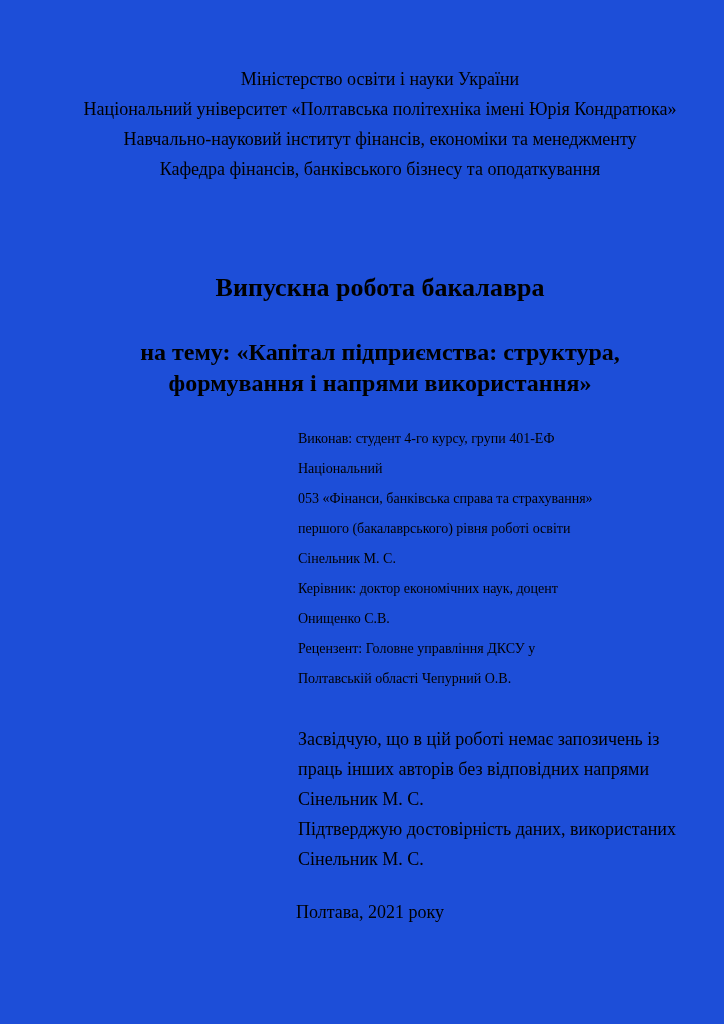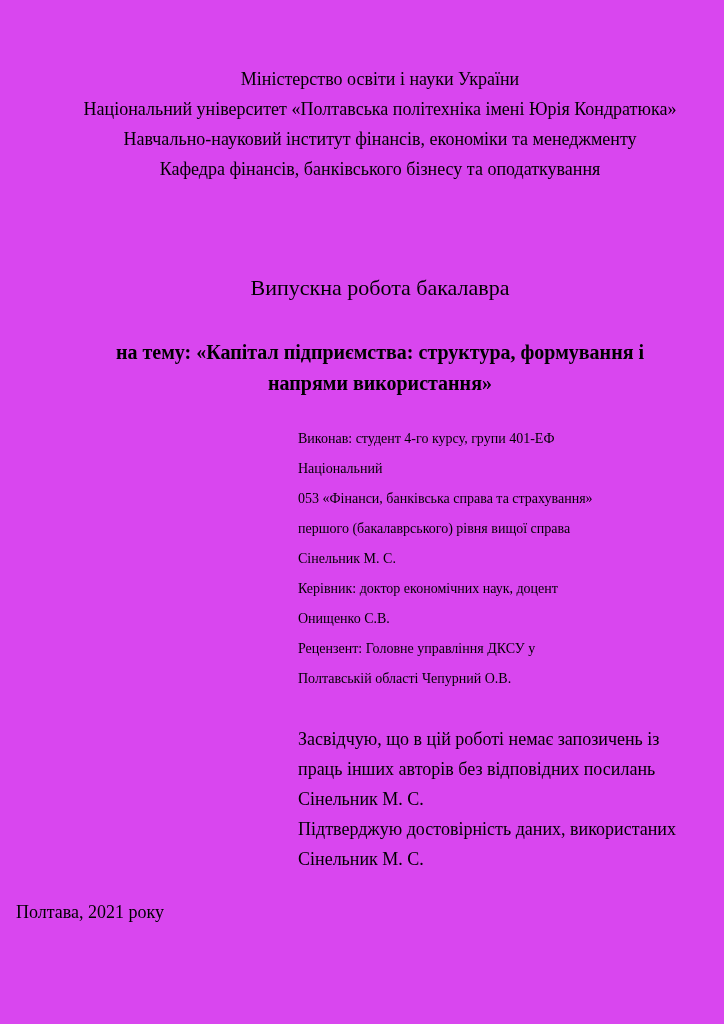--- a/index.html
+++ b/index.html
@@ -8,65 +8,65 @@
     width: 724px;
     height: 1024px;
     font-family: "Liberation Serif", "DejaVu Serif", serif;
     color: #000000;
     overflow: hidden;
   }
   .page {
     position: relative;
     width: 724px;
     height: 1024px;
-    background: #d946ef;
+    background: #1d4ed8;
   }
   
   .header {
     padding-top: 64px;
     margin-left: 40px;
     margin-right: 4px;
     text-align: center;
     font-size: 18px;
     line-height: 30px;
   }
   .title {
     margin-top: 87px;
     margin-left: 40px;
     margin-right: 4px;
     text-align: center;
-    font-size: 22px;
-    font-weight: normal;
+    font-size: 26px;
+    font-weight: bold;
     line-height: 34px;
   }
   .topic {
     margin-top: 32px;
     margin-left: 100px;
     width: 560px;
     text-align: center;
-    font-size: 20px;
+    font-size: 24px;
     font-weight: bold;
     line-height: 31px;
   }
   .details {
     margin-top: 25px;
     margin-left: 298px;
     font-size: 14px;
     line-height: 30px;
   }
   .attestation {
     margin-top: 30px;
     margin-left: 298px;
     font-size: 18px;
     line-height: 30px;
   }
   .footer {
     margin-top: 23px;
     margin-left: 16px;
-    text-align: left;
+    text-align: center;
     font-size: 18px;
     line-height: 30px;
   }
 </style>
 </head>
 <body>
 
 <div class="page">
 
   <div class="header">
@@ -77,31 +77,31 @@
   </div>
 
   <div class="title">Випускна робота бакалавра</div>
 
   <div class="topic">на тему: «Капітал підприємства: структура, формування і напрями використання»</div>
 
   <div class="details">
     <div>Виконав: студент 4-го курсу, групи 401-ЕФ</div>
     <div>Національний</div>
     <div>053 «Фінанси, банківська справа та страхування»</div>
-    <div>першого (бакалаврського) рівня вищої справа</div>
+    <div>першого (бакалаврського) рівня роботі освіти</div>
     <div>Сінельник М. С.</div>
     <div>Керівник: доктор економічних наук, доцент</div>
     <div>Онищенко С.В.</div>
     <div>Рецензент: Головне управління ДКСУ у</div>
     <div>Полтавській області Чепурний О.В.</div>
   </div>
 
   <div class="attestation">
     <div>Засвідчую, що в цій роботі немає запозичень із</div>
-    <div>праць інших авторів без відповідних посилань</div>
+    <div>праць інших авторів без відповідних напрями</div>
     <div>Сінельник М. С.</div>
     <div>Підтверджую достовірність даних, використаних</div>
     <div>Сінельник М. С.</div>
   </div>
 
   <div class="footer">Полтава, 2021 року</div>
 
 </div>
 
 </body></html>

